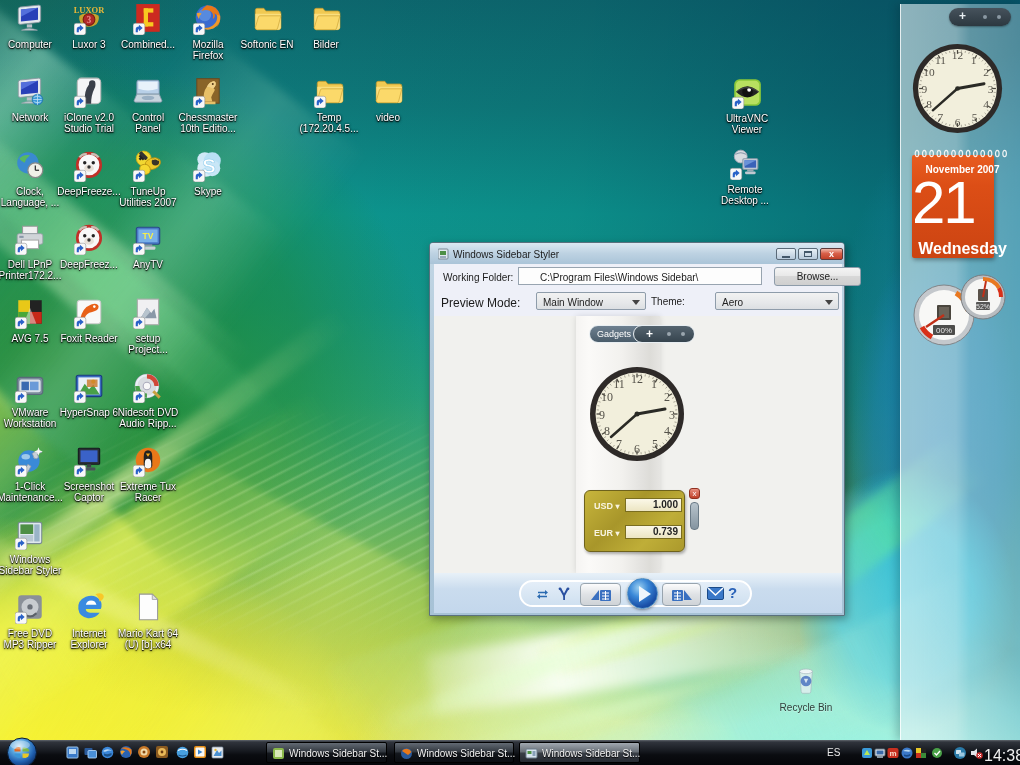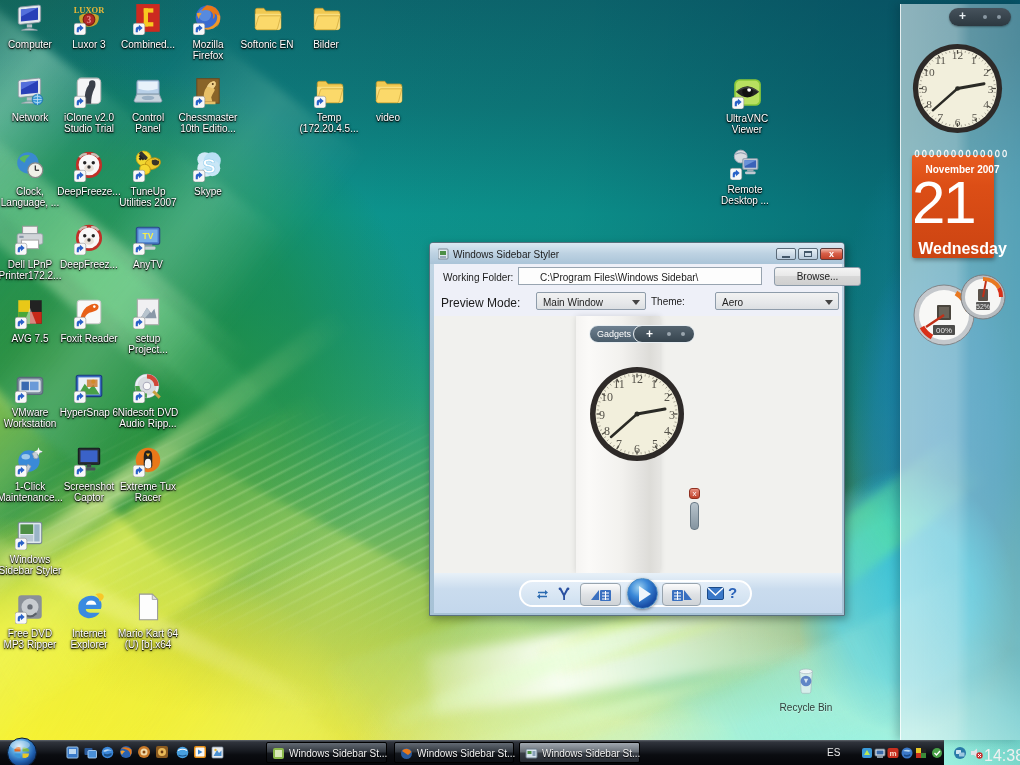--- a/index.html
+++ b/index.html
@@ -44,21 +44,21 @@
  background:linear-gradient(180deg,#e8f1f8 0%,#cadcee 40%,#c3d7ec 100%)}
 
 .abs{position:absolute}
 .btn{position:absolute;border:1px solid #8e9caa;border-radius:3px;
  background:linear-gradient(180deg,#f4f4f4 0%,#e9e9e9 45%,#d8d8d8 50%,#cfcfcf 100%);
  font-size:10px;color:#222;text-align:center}
 .dd{position:absolute;height:18px;border:1px solid #8e9caa;border-radius:2px;
  background:linear-gradient(180deg,#f2f2f2,#e6e8ea 60%,#dcdfe2);font-size:10px;color:#222}
 .dd .arr{position:absolute;right:5px;top:7px;width:0;height:0;border-left:4px solid transparent;border-right:4px solid transparent;border-top:5px solid #444}
 
-#taskbar{position:absolute;left:0;top:740px;width:944px;height:25px;
+#taskbar{position:absolute;left:0;top:740px;width:1020px;height:25px;
  background:linear-gradient(180deg,#61666d 0%,#30343c 8%,#16191f 45%,#0a0c10 60%,#05060a 100%)}
 .tbtn{position:absolute;top:2px;height:21px;border-radius:2px;border:1px solid #000;
  background:linear-gradient(180deg,rgba(135,145,155,0.6) 0%,rgba(70,78,86,0.55) 48%,rgba(25,30,36,0.6) 52%,rgba(12,15,20,0.7) 100%);
  color:#f2f2f2;font-size:11px}
 .tbtn .ti{position:absolute;left:5px;top:4px;width:13px;height:13px}
 .tbtn .tt{position:absolute;left:22px;top:5px;white-space:nowrap;font-size:10px;text-shadow:0 1px 1px #000}
 .tbtn.act{background:linear-gradient(180deg,rgba(190,198,206,0.8) 0%,rgba(130,138,146,0.75) 48%,rgba(70,76,84,0.78) 52%,rgba(45,50,58,0.82) 100%)}
 </style>
 </head>
 <body>
@@ -782,20 +782,26 @@
             <text x="19" y="70">8</text>
             <text x="14" y="54">9</text>
             <text x="19" y="36">10</text>
             <text x="31" y="23">11</text>
         </g>
         <line x1="49" y1="49" x2="77" y2="44" stroke="#2a2a25" stroke-width="3" stroke-linecap="round"></line>
         <line x1="49" y1="49" x2="23" y2="72" stroke="#2a2a25" stroke-width="2.5" stroke-linecap="round"></line>
         <circle cx="49" cy="49" r="2.5" fill="#2a2a25"></circle>
       </svg>
 
+      <div class="abs" style="left:150px;top:174px;width:101px;height:62px;border-radius:6px;background:linear-gradient(135deg,#c8b63c 0%,#a8962a 40%,#bfae38 70%,#ab992c 100%);border:1px solid #6e621c;box-shadow:1px 2px 3px rgba(0,0,0,0.3)">
+        <div class="abs" style="left:9px;top:10px;color:#f8f4e0;font-size:9px;font-weight:bold">USD <span style="font-size:8px">▾</span></div>
+        <div class="abs" style="left:40px;top:7px;width:57px;height:14px;background:linear-gradient(180deg,#fbf8e8,#ece5c2);border:1px solid #7a6e20;font-size:10px;font-weight:bold;color:#222;text-align:right;line-height:12px;padding-right:3px">1.000</div>
+        <div class="abs" style="left:9px;top:37px;color:#f8f4e0;font-size:9px;font-weight:bold">EUR <span style="font-size:8px">▾</span></div>
+        <div class="abs" style="left:40px;top:34px;width:57px;height:14px;background:linear-gradient(180deg,#fbf8e8,#ece5c2);border:1px solid #7a6e20;font-size:10px;font-weight:bold;color:#222;text-align:right;line-height:12px;padding-right:3px">0.739</div>
+      </div>
       <div class="abs" style="left:255px;top:172px;width:11px;height:11px;border-radius:3px;background:linear-gradient(180deg,#e89080,#c04028);border:1px solid #903020;color:#fff;font-size:8px;line-height:9px;text-align:center">x</div>
       <div class="abs" style="left:256px;top:186px;width:9px;height:28px;border-radius:4px;background:linear-gradient(180deg,#b8c4cc,#8494a0);border:1px solid #6a7a86"></div>
     </div>
     <div id="botband">
       <div class="abs" style="left:85px;top:7px;width:233px;height:27px;border-radius:14px;border:2px solid #fff;background:linear-gradient(180deg,#e4eef8,#cfe0f0)">
         <svg class="abs" style="left:15px;top:7px" width="13" height="11" viewBox="0 0 13 11">
             <path d="M2 3.5 L9 3.5 M4 7.5 L11 7.5" stroke="#2a6ab0" stroke-width="1.4"></path>
             <path d="M9 1 L12 3.5 L9 6 Z" fill="#2a6ab0"></path>
             <path d="M4 5 L1 7.5 L4 10 Z" fill="#2a6ab0"></path>
           </svg>

